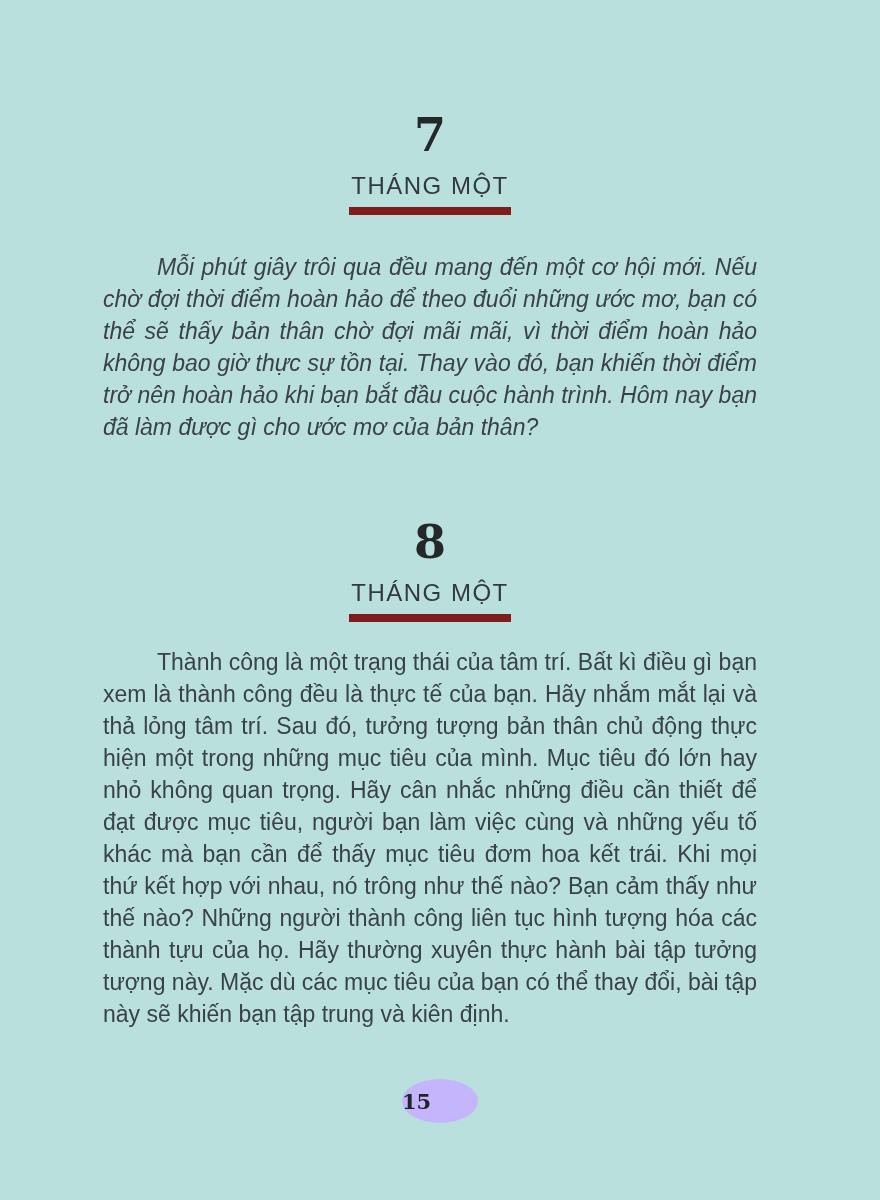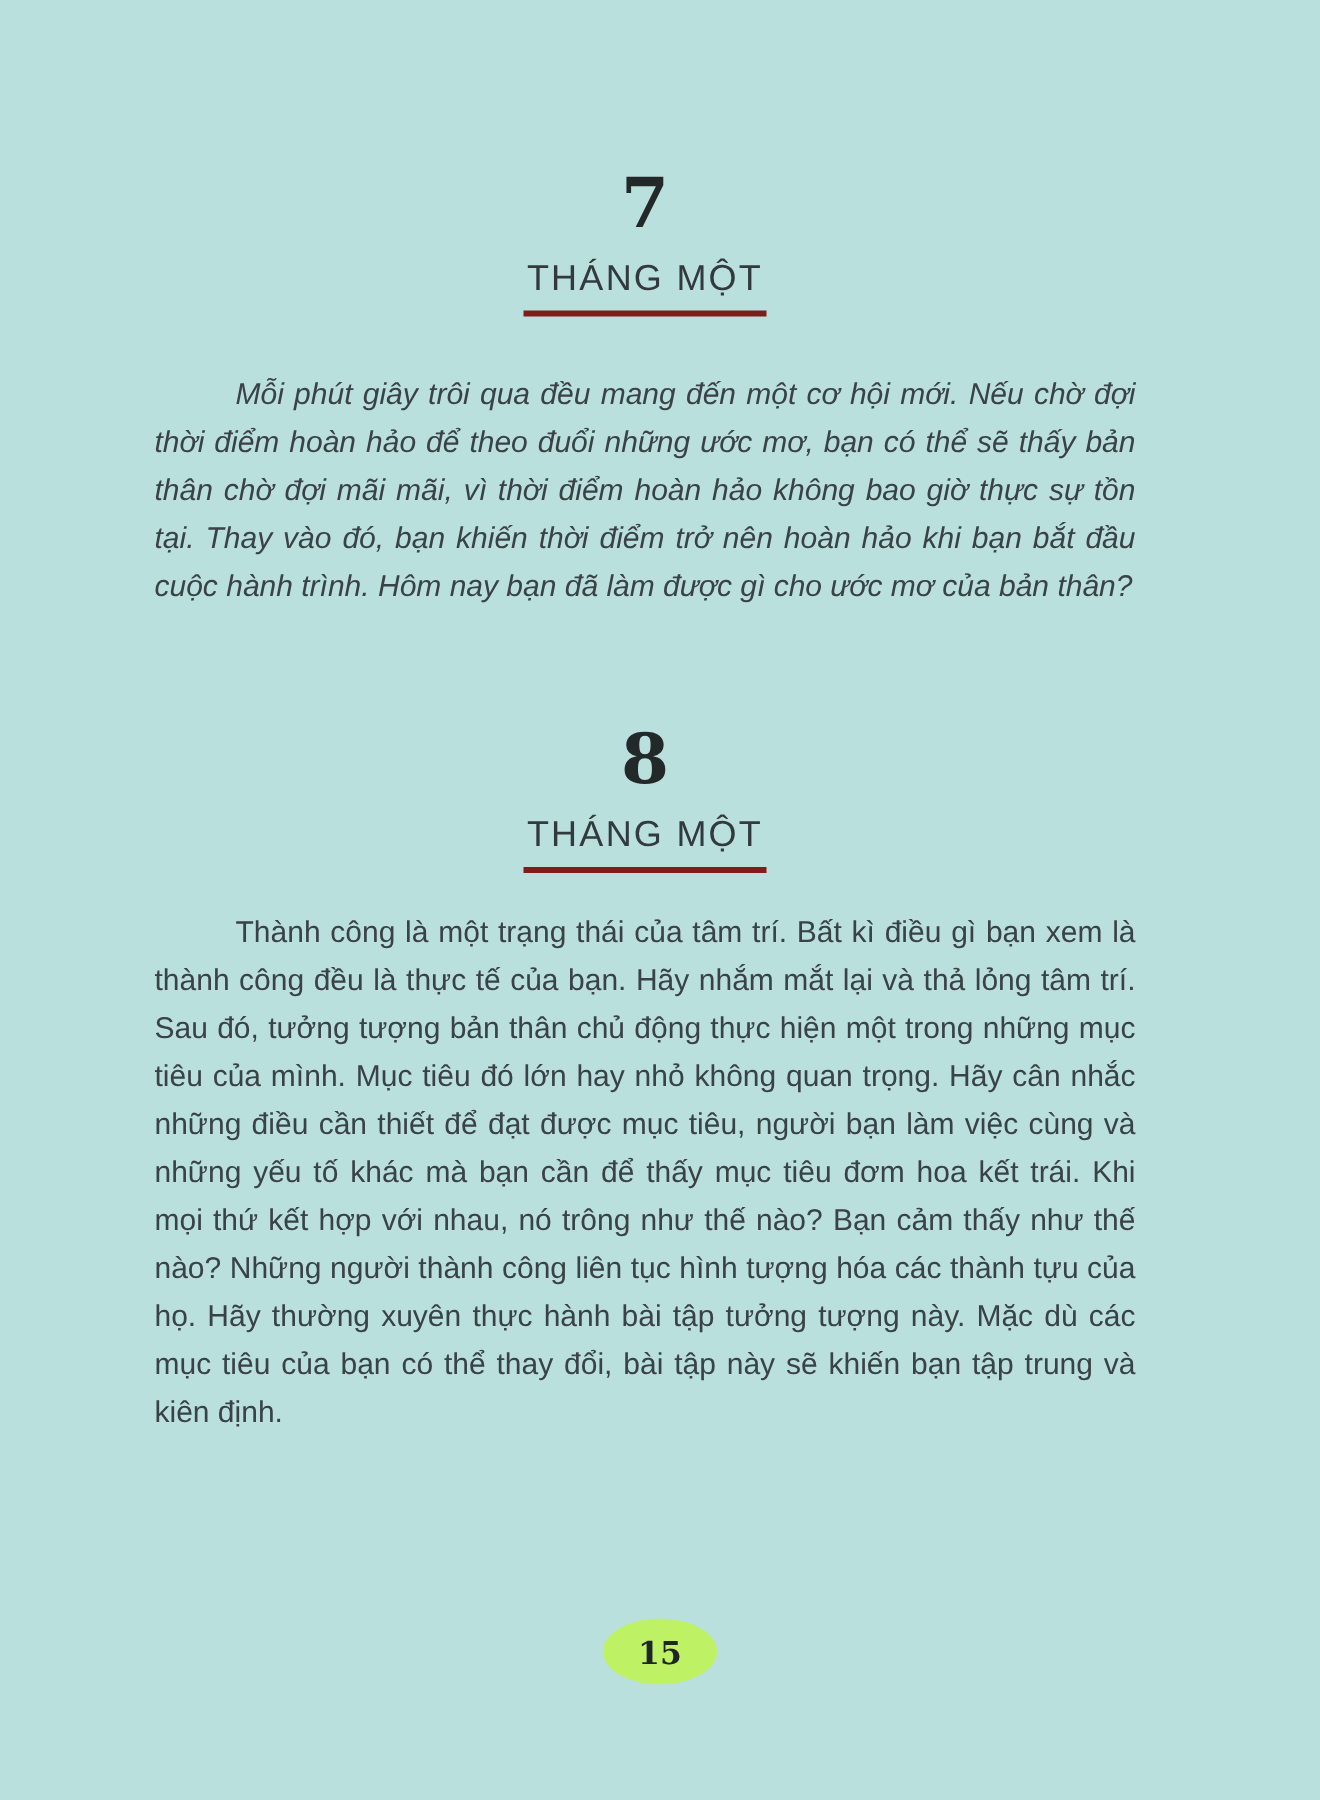--- a/index.html
+++ b/index.html
@@ -30,48 +30,48 @@
     line-height: 1;
     color: #232829;
   }
   .month-label {
     display: inline-block;
     margin-top: 14px;
     font-size: 24px;
     letter-spacing: 1.5px;
     color: #333a3d;
     padding: 0 2px 7px 2px;
-    border-bottom: 4px solid #7f1d1d;
+    border-bottom: 8px solid #7f1d1d;
   }
   .entry-paragraph {
     margin: 0;
-    font-size: 20px;
+    font-size: 23px;
     line-height: 32px;
     color: #3a4246;
     text-align: justify;
     text-indent: 54px;
   }
   .entry-1 .entry-header { padding-top: 112px; }
   .entry-1 .entry-paragraph {
     margin-top: 36px;
     font-style: italic;
   }
   .entry-2 .entry-header { padding-top: 76px; }
   .entry-2 .entry-paragraph { margin-top: 24px; }
   .page-number-oval {
     position: absolute;
     left: 402px;
     top: 1079px;
     width: 76px;
     height: 44px;
-    background: #bef264;
+    background: #c4b5fd;
     border-radius: 50%;
     display: flex;
     align-items: center;
-    justify-content: center;
+    justify-content: flex-start;
   }
   .page-number {
     font-family: "DejaVu Serif", serif;
     font-weight: bold;
     font-size: 21px;
     color: #1f2426;
   }
 </style>
 </head>
 <body>

